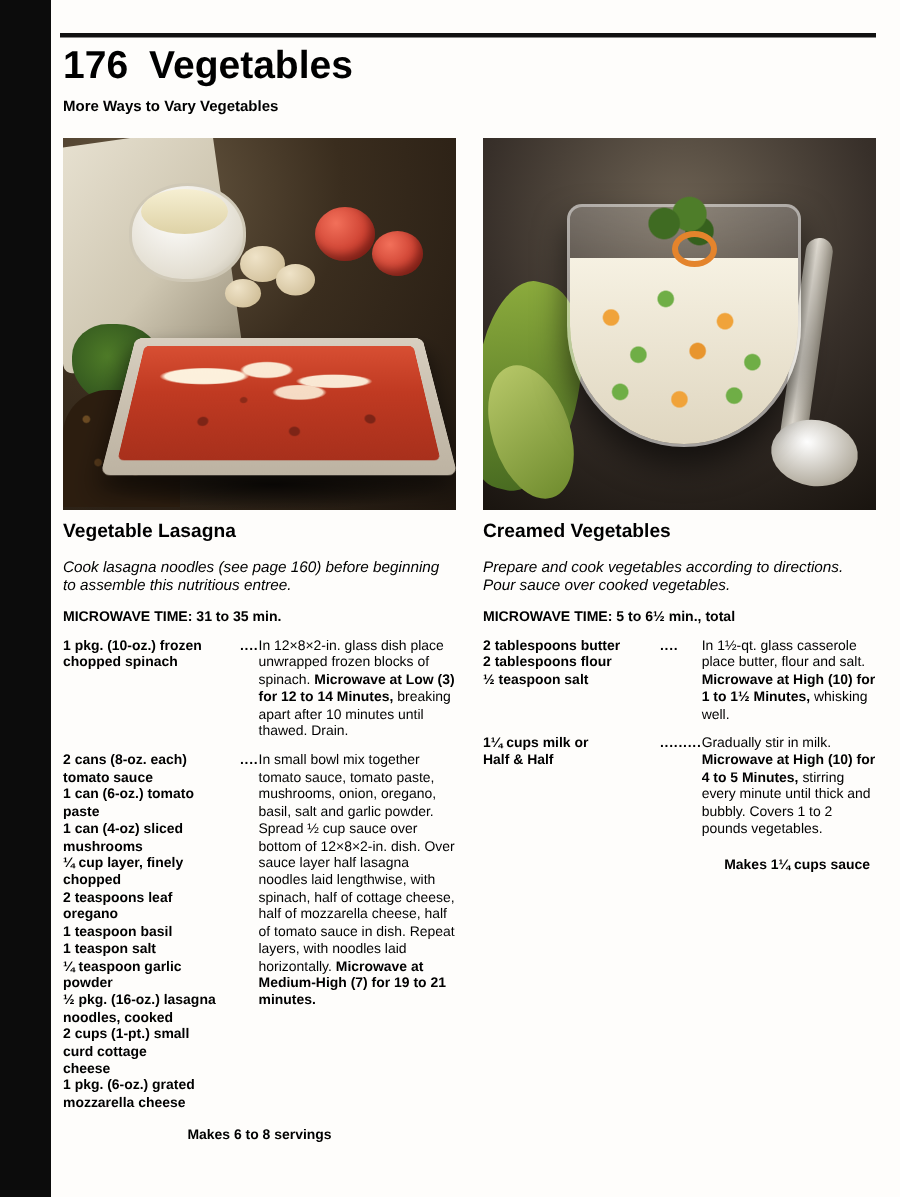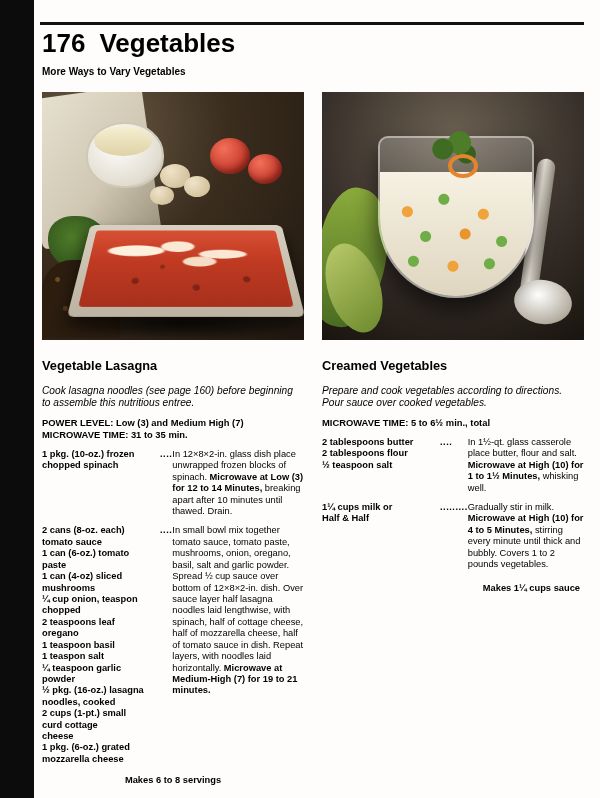--- a/index.html
+++ b/index.html
@@ -229,21 +229,21 @@
   }
   .rp-spoon-bowl {
     position: absolute; left: 192px; top: 188px; width: 58px; height: 44px;
     background: radial-gradient(ellipse at 40% 35%, #ffffff, #b5afa2 70%, #7e7869);
     border-radius: 50%;
     transform: rotate(8deg);
   }
 
   
   .recipe-title {
-    margin-top: 18px;
+    margin-top: 6px;
     font-size: 12.8px;
     font-weight: bold;
   }
   .recipe-note {
     margin-top: 12px;
     font-size: 10.2px;
     font-style: italic;
     line-height: 1.22;
   }
   .recipe-meta {
@@ -335,21 +335,20 @@
           <div class="lp-dish-inner">
             <div class="lp-cheese"></div>
             <div class="lp-flecks"></div>
           </div>
         </div>
       </div>
 
       <div class="recipe-title">Vegetable Lasagna</div>
       <div class="recipe-note">Cook lasagna noodles (see page 160) before beginning to assemble this nutritious entree.</div>
       <div class="recipe-meta">
-        <div>POWER LEVEL: Low (3) and Medium High (7)</div>
         <div>MICROWAVE TIME: 31 to 35 min.</div>
       </div>
 
       <table class="ing-table">
         <tbody>
           <tr>
             <td class="td-ing">
               <span class="ing-line">1 pkg. (10-oz.) frozen</span>
               <span class="ing-line">chopped spinach</span>
             </td>
@@ -361,21 +360,21 @@
             </td>
           </tr>
           <tr>
             <td class="td-ing">
               <span class="ing-line">2 cans (8-oz. each)</span>
               <span class="ing-line">tomato sauce</span>
               <span class="ing-line">1 can (6-oz.) tomato</span>
               <span class="ing-line">paste</span>
               <span class="ing-line">1 can (4-oz) sliced</span>
               <span class="ing-line">mushrooms</span>
-              <span class="ing-line">¼ cup onion, teaspon</span>
+              <span class="ing-line">¼ cup layer, finely</span>
               <span class="ing-line">chopped</span>
               <span class="ing-line">2 teaspoons leaf</span>
               <span class="ing-line">oregano</span>
               <span class="ing-line">1 teaspoon basil</span>
               <span class="ing-line">1 teaspon salt</span>
               <span class="ing-line">¼ teaspoon garlic</span>
               <span class="ing-line">powder</span>
               <span class="ing-line">½ pkg. (16-oz.) lasagna</span>
               <span class="ing-line">noodles, cooked</span>
               <span class="ing-line">2 cups (1-pt.) small</span>

